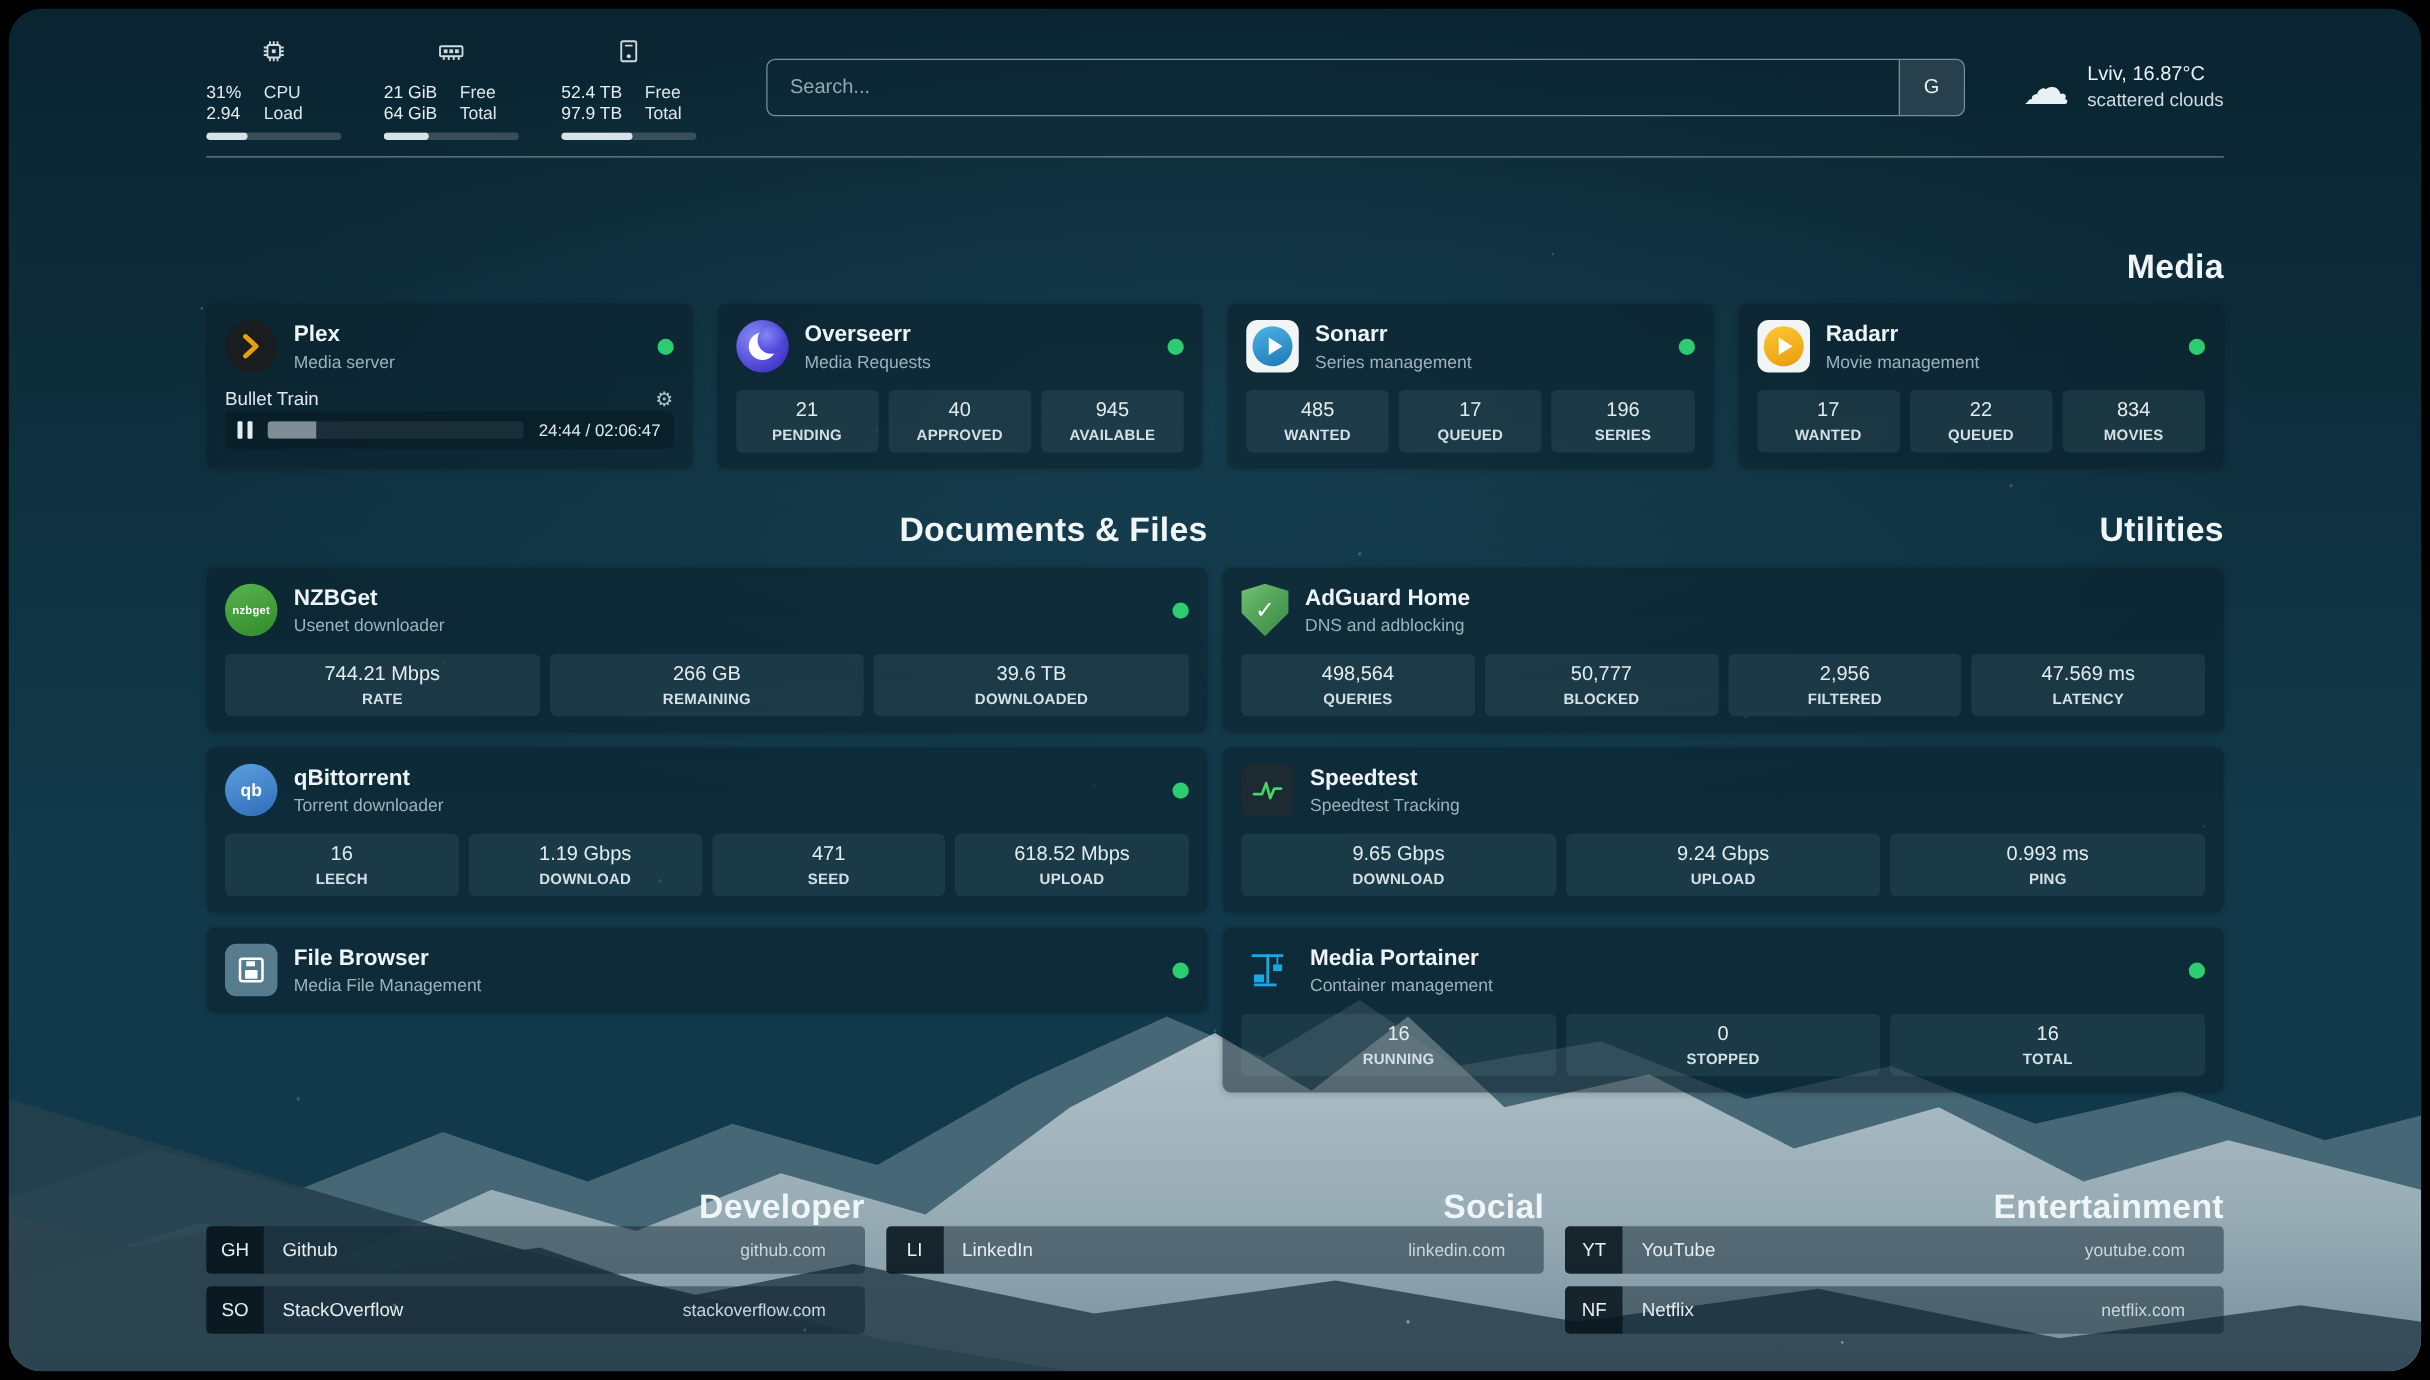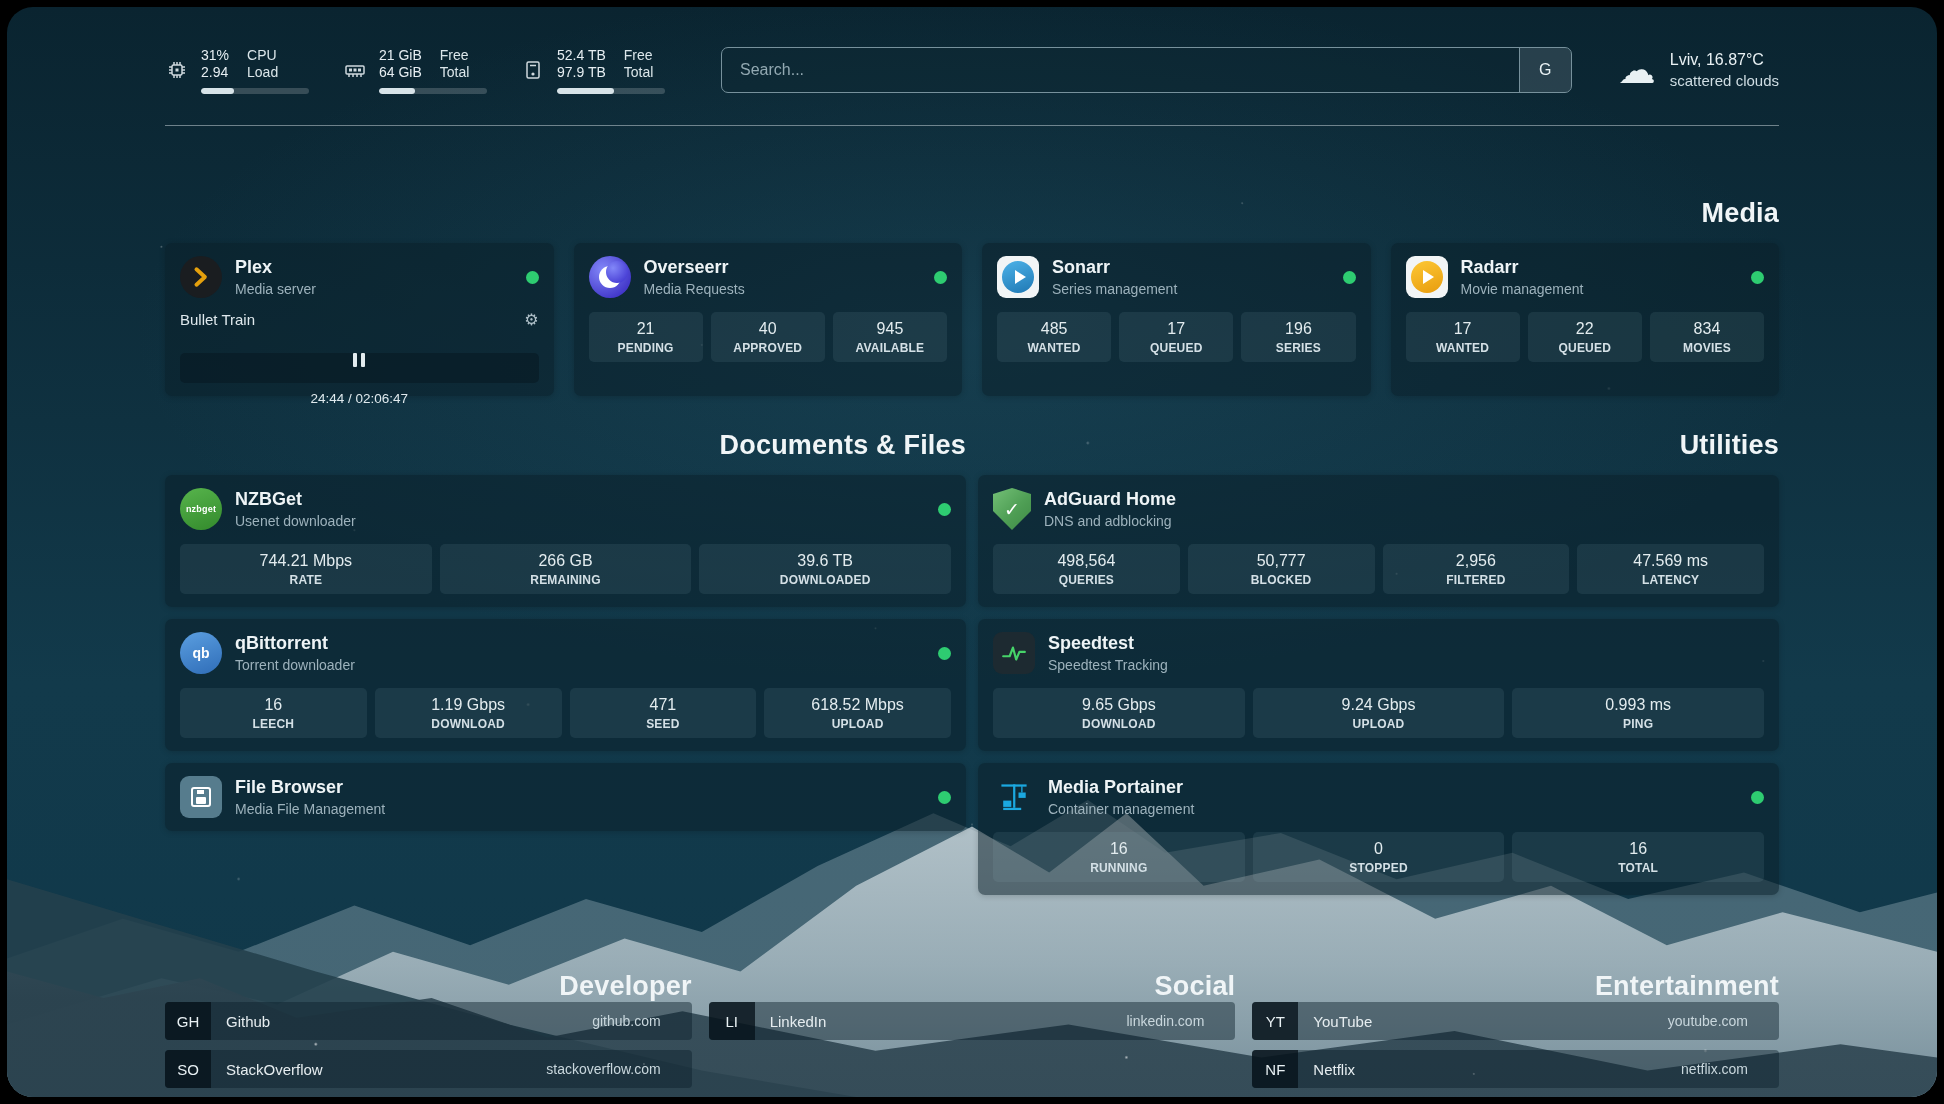--- a/index.html
+++ b/index.html
@@ -44,21 +44,21 @@
     radial-gradient(1.5px 1.5px at 33% 90%, rgba(255,255,255,.6), transparent),
     radial-gradient(2px 2px at 58% 88%, rgba(255,255,255,.6), transparent),
     radial-gradient(1.5px 1.5px at 76% 93%, rgba(255,255,255,.6), transparent),
     radial-gradient(2px 2px at 88% 86%, rgba(255,255,255,.55), transparent); }
 
   
   .content { position: relative; height: 100%; padding: 0 158px; overflow: hidden; }
 
   .topbar { display:flex; align-items:center; margin-top: 34px; height: 58px; }
   .metrics { display:flex; gap: 34px; }
-  .metric { display:flex; align-items:center; gap: 12px; }
+  .metric { display:flex; align-items:center; gap: 12px; flex-direction: column; }
   .m-icon { width: 24px; height: 24px; flex: none; }
   .m-body { display:flex; flex-direction:column; gap: 6px; }
   .m-row { display:flex; gap: 18px; }
   .m-col { display:flex; flex-direction:column; line-height: 1.25; font-size: 14px; color:#e6eef2; }
   .m-col.labels { color:#dbe6ea; }
   .m-bar { width: 108px; height: 6px; border-radius: 3px; background: rgba(255,255,255,.18); overflow:hidden; }
   .m-bar > span { display:block; height:100%; background: #d7e3e8; border-radius:3px; }
 
   .search { flex:1; display:flex; margin: 0 46px 0 56px; height: 46px;
     border: 1px solid #77919c; border-radius: 7px; overflow:hidden;
@@ -92,22 +92,22 @@
   .stats { display:flex; gap: 8px; margin-top: 14px; }
   .stat { flex:1; background: rgba(160,195,210,.10); border-radius: 5px;
     padding: 8px 4px 7px; text-align:center; }
   .stat-v { font-size: 16px; color:#e3ecef; white-space:nowrap; }
   .stat-l { font-size: 12px; font-weight: 700; color:#d4e0e6; margin-top: 3px; letter-spacing:.2px; }
 
   
   .np-row { display:flex; align-items:center; margin-top: 12px; font-size: 15px; color:#dfe9ed; }
   .np-title { flex:1; }
   .gear { color:#aebfc8; font-size: 16px; cursor:pointer; font-family:"DejaVu Sans", sans-serif; }
-  .np-bar { display:flex; align-items:center; gap: 12px; margin-top: 24px; height: 30px;
-    background: rgba(8,24,33,.55); border-radius: 5px; padding: 0 10px; flex-direction: column; }
+  .np-bar { display:flex; align-items:center; gap: 12px; margin-top: 0; height: 30px;
+    background: rgba(8,24,33,.55); border-radius: 5px; padding: 0 10px; }
   .pause { display:flex; gap: 4px; cursor: default; }
   .pause span { width: 4px; height: 14px; background:#e3ecef; border-radius:1px; display:block; }
   .track { flex:1; height: 14px; border-radius: 3px; background: rgba(255,255,255,.07); overflow:hidden; }
   .track > span { display:block; width: 19%; height:100%; background: rgba(228,240,244,.5); }
   .np-time { font-size: 13.5px; color:#dfe9ed; white-space:nowrap; }
 
   
   .cols2 { display:grid; grid-template-columns: 1fr 1fr; gap: 12px; margin-top: 34px; }
   .col .section-h { margin-bottom: 14px; }
   .col .card { margin-bottom: 12px; }

